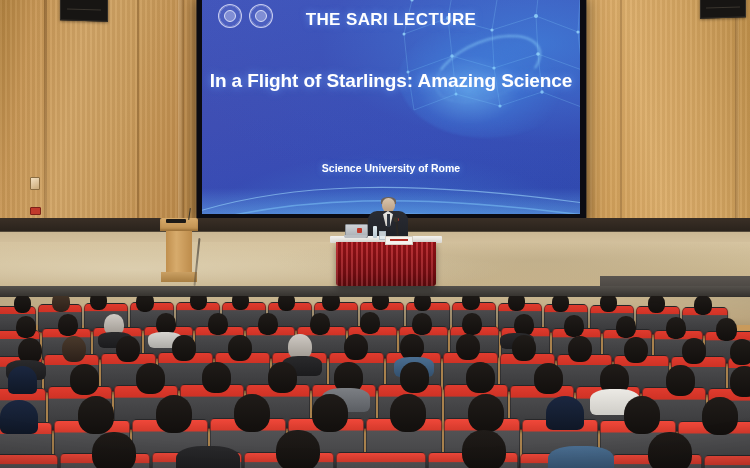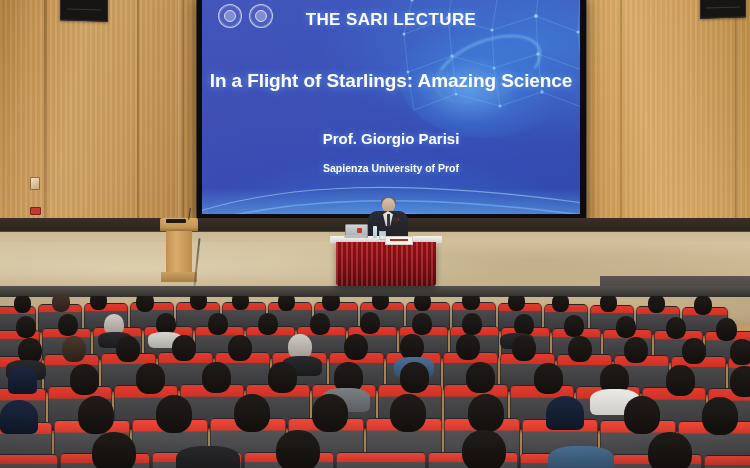--- a/index.html
+++ b/index.html
@@ -381,22 +381,21 @@
     <div class="glowbar"></div>
 
     <div class="logos">
       <div class="logo"></div>
       <div class="logo"></div>
     </div>
 
     <div class="slide-text">
       <div id="slide-title">In a Flight of Starlings: Amazing Science</div>
       <div id="slide-kicker">THE SARI LECTURE</div>
-      <div id="slide-speaker">Prof. Giorgio Parisi</div>
-      <div id="slide-affil">Sapienza University of Prof</div>
+      <div id="slide-affil">Science University of Rome</div>
     </div>
   </div>
 
   <div id="stage-back"></div>
   <div id="stage-floor"></div>
   <div id="stage-step"></div>
   <div id="stage-edge"></div>
   <div id="stage-apron"></div>
 
   <div id="podium">

